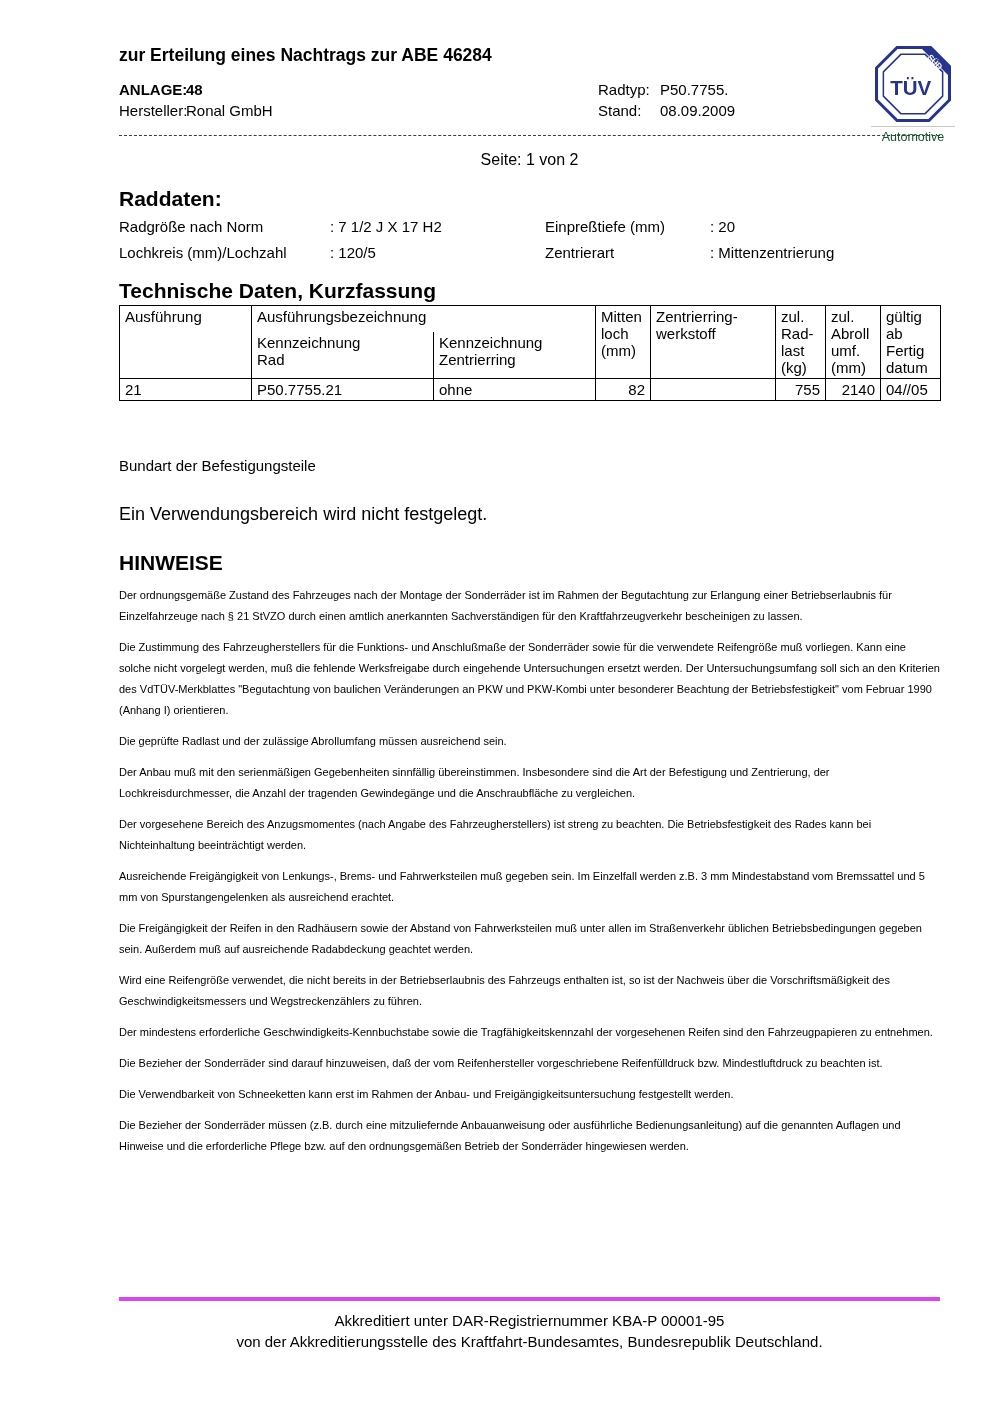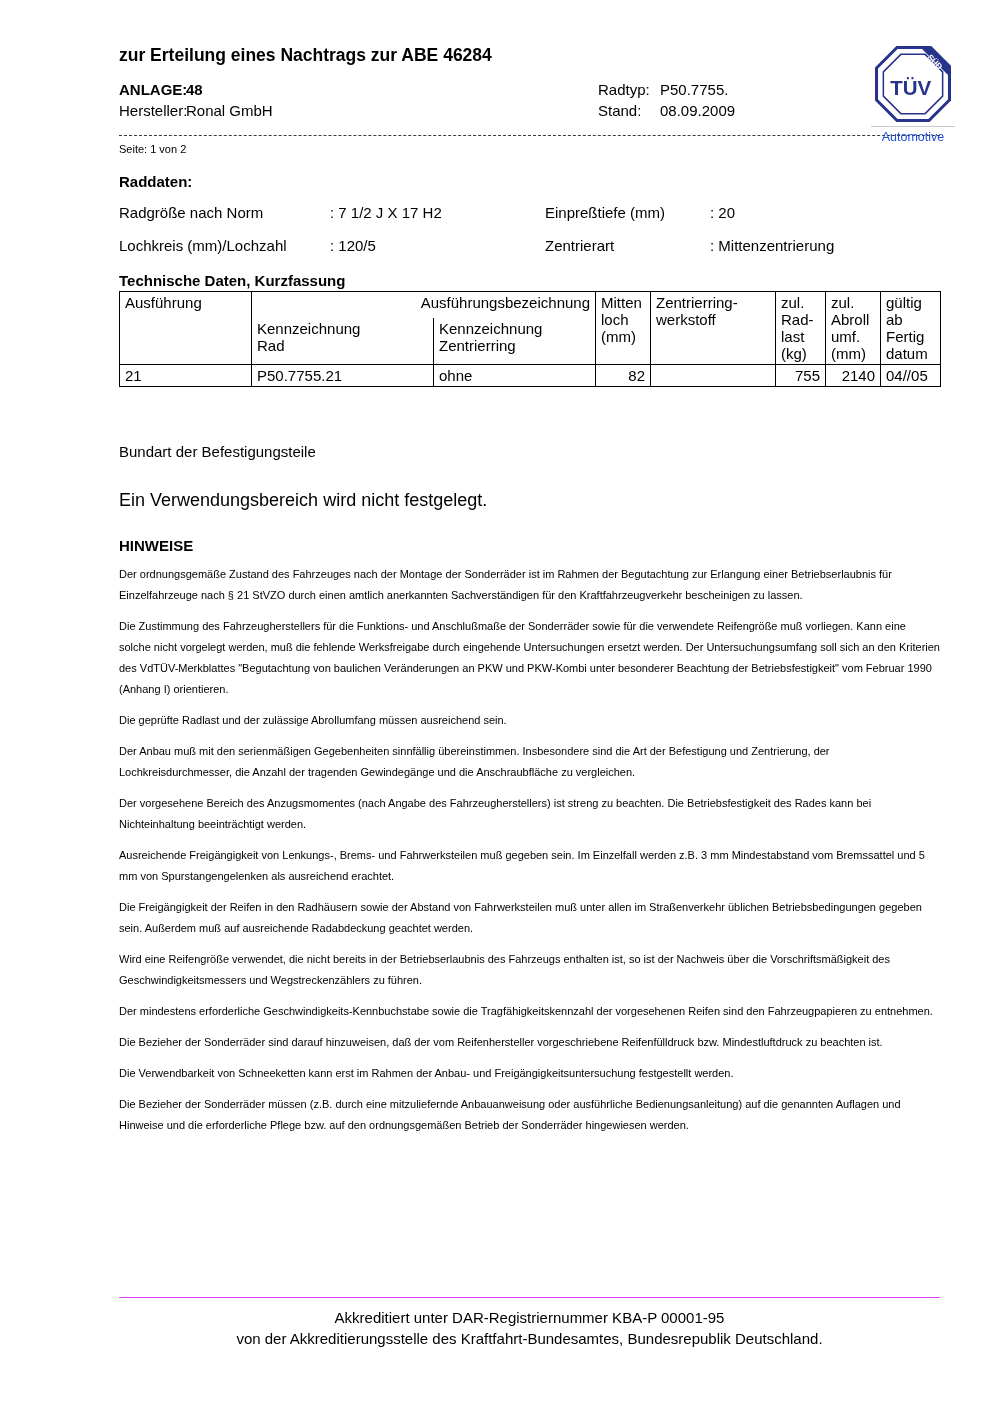--- a/index.html
+++ b/index.html
@@ -8,45 +8,45 @@
   .page { position:relative; width:993px; height:1404px; background:#fff; padding:44px 53px 0 119px; overflow:hidden; }
 
   .doc-title { font-size:17.5px; font-weight:bold; line-height:23px; }
 
   .meta-grid { display:grid; grid-template-columns:67px 412px 62px 1fr; margin-top:12px; font-size:15px; line-height:21px; }
   .bold { font-weight:bold; }
 
   .logo-box { position:absolute; top:46px; right:38px; width:84px; text-align:center; }
   .logo-svg { display:block; margin:0 auto; width:76px; height:76px; }
   .logo-svg text { font-family:"Liberation Sans", sans-serif; }
-  .logo-subtitle { font-size:12.5px; color:#1d4ed8; margin-top:4px; border-top:1px solid #c9c9c9; padding-top:3px; }
+  .logo-subtitle { font-size:12.5px; color:#14532d; margin-top:4px; border-top:1px solid #c9c9c9; padding-top:3px; }
 
   .rule-dashed { border-top:1px dashed #3c3c3c; margin-top:14px; }
-  .page-indicator { text-align:left; font-size:11px; margin-top:7px; }
+  .page-indicator { text-align:center; font-size:16px; margin-top:15px; }
 
-  .section-heading { font-weight:bold; font-size:15px; }
+  .section-heading { font-weight:bold; font-size:21px; }
   .raddaten-heading { margin-top:18px; }
-  .raddaten-row { display:grid; grid-template-columns:211px 215px 165px 1fr; margin-top:13px; font-size:15px; line-height:20px; }
+  .raddaten-row { display:grid; grid-template-columns:211px 215px 165px 1fr; margin-top:6px; font-size:15px; line-height:20px; }
 
   .tech-heading { margin-top:16px; margin-bottom:2px; }
 
   table.tech { width:100%; border-collapse:collapse; table-layout:fixed; font-size:15px;padding-left:36px; }
   table.tech th, table.tech td { border:1px solid #000; padding:2px 5px; vertical-align:top; text-align:left; font-weight:normal; line-height:17px; }
   table.tech th.pre { white-space:pre-line; }
-  table.tech th.hide-bottom { border-bottom-style:hidden;text-align:right; }
+  table.tech th.hide-bottom { border-bottom-style:hidden; }
   table.tech td.num { text-align:right; }
   table.tech td { height:21px;margin-left:39px; }
 
   .bundart-row { display:grid; grid-template-columns:296px 1fr; margin-top:56px; font-size:15px; }
   .note { margin-top:30px; font-size:18px; }
   .hinweise-heading { margin-top:26px; }
 
   .paragraphs p { font-size:11px; line-height:21px; margin-top:10px; }
 
-  .footer { position:absolute; left:119px; right:53px; top:1297px; border-top:1px solid #d946ef; text-align:center; font-size:15px; line-height:21px; padding-top:9px; }
+  .footer { position:absolute; left:119px; right:53px; top:1297px; border-top:4px solid #d946ef; text-align:center; font-size:15px; line-height:21px; padding-top:9px; }
 </style>
 </head>
 <body>
 
 <div class="page">
 
   <div class="logo-box">
     <svg class="logo-svg" viewBox="0 0 100 100">
       <polygon points="29,2 71,2 98,29 98,71 71,98 29,98 2,71 2,29" fill="none" stroke="#27348b" stroke-width="4"></polygon>
       <polygon points="34,11 66,11 89,34 89,66 66,89 34,89 11,66 11,34" fill="none" stroke="#27348b" stroke-width="2"></polygon>

